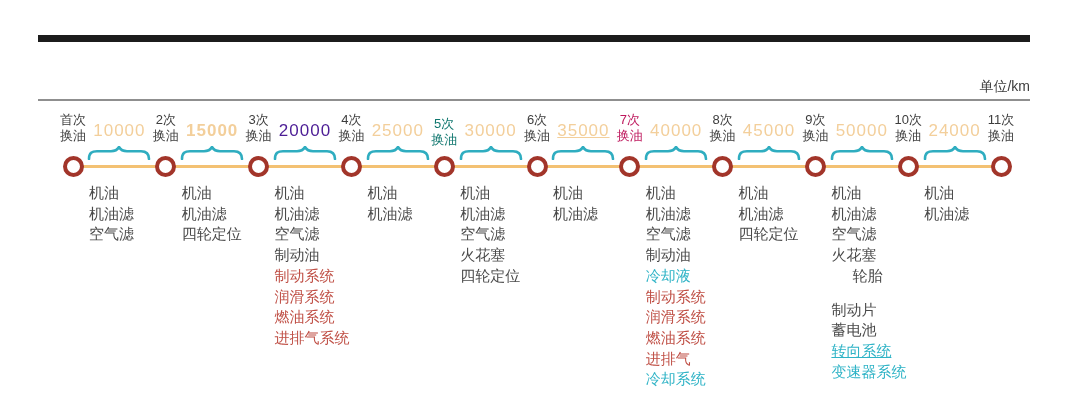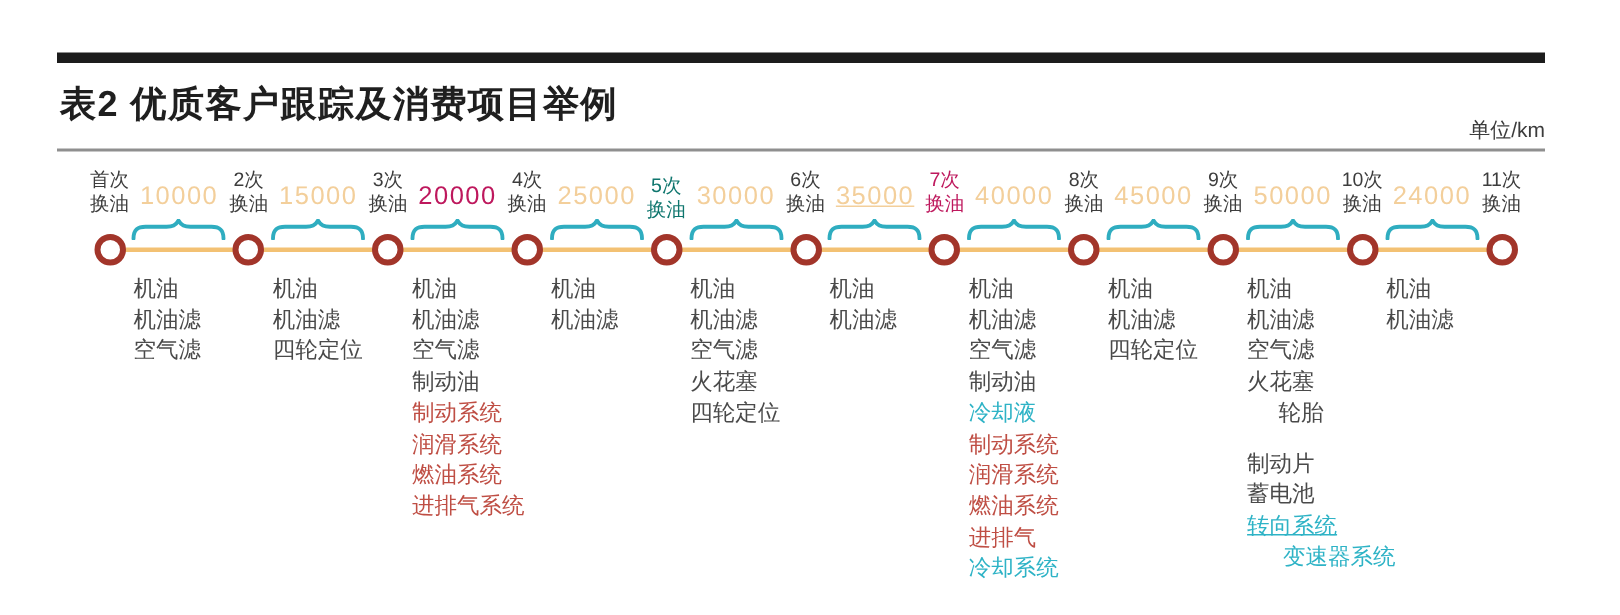--- a/index.html
+++ b/index.html
@@ -15,34 +15,33 @@
   .node-label{position:absolute;width:80px;text-align:center;font-size:13px;line-height:16px;white-space:pre-line;}
   .mileage{position:absolute;width:84px;text-align:center;font-size:17px;letter-spacing:1px;}
   .brace{position:absolute;width:64px;height:14px;}
   .items{position:absolute;font-size:15px;line-height:20.7px;white-space:nowrap;}
 </style>
 </head>
 <body>
 
 <div class="page">
   <div class="top-bar" style="background: rgb(28, 28, 28);"></div>
-  <div class="title" style="color: rgb(31, 31, 31);">表2 优质客户跟踪及消费项目举例</div>
   <div class="unit" style="color: rgb(60, 60, 60);">单位/km</div>
   <div class="divider" style="background: rgb(143, 143, 143);"></div>
   <div class="timeline" id="timeline">
       <div class="tl-line" style="left: 73px; top: 164.5px; width: 928px; background: rgb(243, 193, 115);"></div>
       <div class="mileage" style="left: 77.4px; top: 121px; color: rgb(243, 207, 155);">10000</div>
       <div class="brace" style="left: 87.4px; top: 146px;"><svg width="64" height="14" viewBox="0 0 64 14">
           <path d="M2,13 C2,7 5,5.2 10,5.2 L24,5.2 C28,5.2 30,4.5 32,1 C34,4.5 36,5.2 40,5.2 L54,5.2 C59,5.2 62,7 62,13" fill="none" stroke="#2fadc0" stroke-width="2.6" stroke-linecap="round" stroke-linejoin="round"></path>
         </svg></div>
-      <div class="mileage" style="left: 170.2px; top: 121px; color: rgb(243, 207, 155);">15000</div>
+      <div class="mileage" style="left: 170.2px; top: 121px; color: rgb(243, 207, 155); font-weight: bold;">15000</div>
       <div class="brace" style="left: 180.2px; top: 146px;"><svg width="64" height="14" viewBox="0 0 64 14">
           <path d="M2,13 C2,7 5,5.2 10,5.2 L24,5.2 C28,5.2 30,4.5 32,1 C34,4.5 36,5.2 40,5.2 L54,5.2 C59,5.2 62,7 62,13" fill="none" stroke="#2fadc0" stroke-width="2.6" stroke-linecap="round" stroke-linejoin="round"></path>
         </svg></div>
-      <div class="mileage" style="left: 263px; top: 121px; color: #be185d;">20000</div>
+      <div class="mileage" style="left: 263px; top: 121px; color: #4c1d95;">20000</div>
       <div class="brace" style="left: 273px; top: 146px;"><svg width="64" height="14" viewBox="0 0 64 14">
           <path d="M2,13 C2,7 5,5.2 10,5.2 L24,5.2 C28,5.2 30,4.5 32,1 C34,4.5 36,5.2 40,5.2 L54,5.2 C59,5.2 62,7 62,13" fill="none" stroke="#2fadc0" stroke-width="2.6" stroke-linecap="round" stroke-linejoin="round"></path>
         </svg></div>
       <div class="mileage" style="left: 355.8px; top: 121px; color: rgb(243, 207, 155);">25000</div>
       <div class="brace" style="left: 365.8px; top: 146px;"><svg width="64" height="14" viewBox="0 0 64 14">
           <path d="M2,13 C2,7 5,5.2 10,5.2 L24,5.2 C28,5.2 30,4.5 32,1 C34,4.5 36,5.2 40,5.2 L54,5.2 C59,5.2 62,7 62,13" fill="none" stroke="#2fadc0" stroke-width="2.6" stroke-linecap="round" stroke-linejoin="round"></path>
         </svg></div>
       <div class="mileage" style="left: 448.6px; top: 121px; color: rgb(243, 207, 155);">30000</div>
       <div class="brace" style="left: 458.6px; top: 146px;"><svg width="64" height="14" viewBox="0 0 64 14">
           <path d="M2,13 C2,7 5,5.2 10,5.2 L24,5.2 C28,5.2 30,4.5 32,1 C34,4.5 36,5.2 40,5.2 L54,5.2 C59,5.2 62,7 62,13" fill="none" stroke="#2fadc0" stroke-width="2.6" stroke-linecap="round" stroke-linejoin="round"></path>
@@ -148,21 +147,21 @@
       <div class="tl-circle" style="left: 804.9px; top: 155.5px; border-color: rgb(162, 53, 42); background: rgb(255, 255, 255);"></div>
       <div class="items" style="left: 831.4px; top: 183px;">
         <div class="" style="color: rgb(74, 74, 74);">机油</div>
         <div class="" style="color: rgb(74, 74, 74);">机油滤</div>
         <div class="" style="color: rgb(74, 74, 74);">空气滤</div>
         <div class="" style="color: rgb(74, 74, 74);">火花塞</div>
         <div class="" style="color: rgb(74, 74, 74); margin-left: 21px;">轮胎</div>
         <div class="" style="color: rgb(74, 74, 74); margin-top: 13px;">制动片</div>
         <div class="" style="color: rgb(74, 74, 74);">蓄电池</div>
         <div class="" style="color: rgb(46, 179, 198); text-decoration: underline;">转向系统</div>
-        <div class="" style="color: rgb(46, 179, 198); margin-left: 24px;">变速器系统</div>
+        <div class="" style="color: rgb(46, 179, 198);">变速器系统</div>
       </div>
       <div class="node-label" style="left: 868.2px; top: 112px; color: rgb(61, 61, 61);">10次
 换油</div>
       <div class="tl-circle" style="left: 897.7px; top: 155.5px; border-color: rgb(162, 53, 42); background: rgb(255, 255, 255);"></div>
       <div class="items" style="left: 924.2px; top: 183px;">
         <div class="" style="color: rgb(74, 74, 74);">机油</div>
         <div class="" style="color: rgb(74, 74, 74);">机油滤</div>
       </div>
       <div class="node-label" style="left: 961px; top: 112px; color: rgb(61, 61, 61);">11次
 换油</div>

